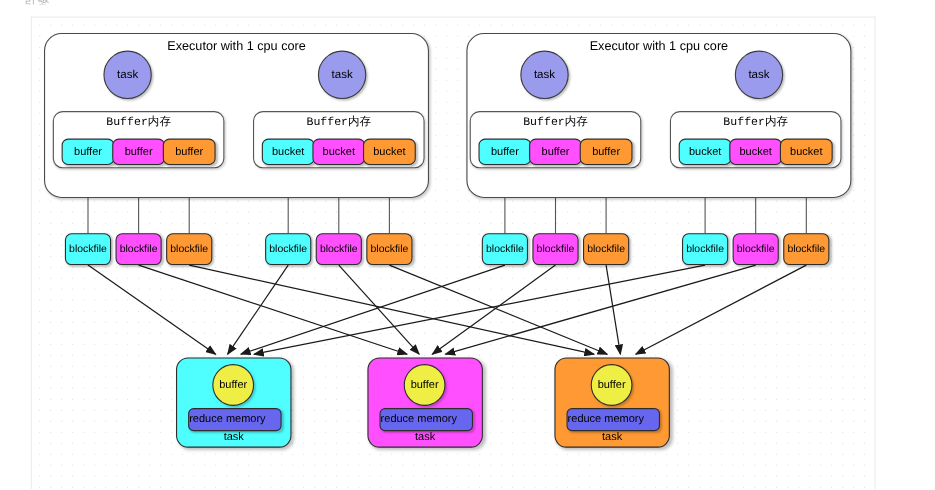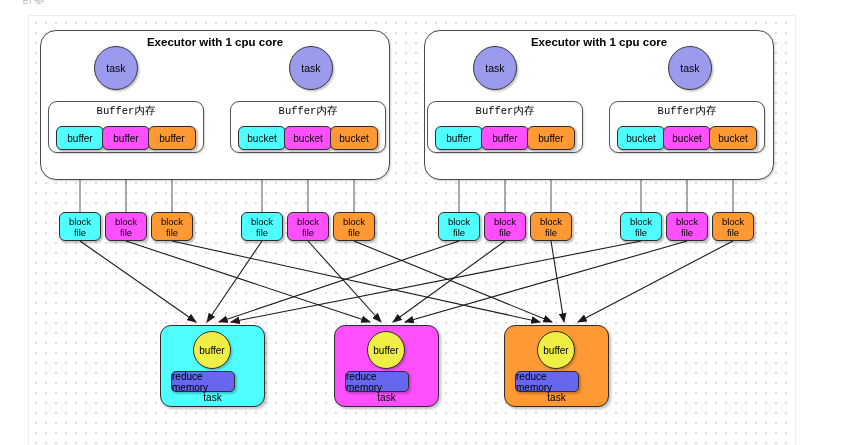--- a/index.html
+++ b/index.html
@@ -65,21 +65,20 @@
     box-shadow: 1px 1px 2px rgba(0,0,0,0.18);
   }
   .executor-label {
     position: absolute;
     top: 5px;
     left: 0;
     width: 100%;
     text-align: center;
     font-size: 11.5px;
     color: #000;
-    font-weight: bold;
   }
   .bufmem {
     position: absolute;
     border: 1.1px solid #555;
     border-radius: 9px;
     background: #ffffff;
     box-sizing: border-box;
     box-shadow: 1px 1px 2px rgba(0,0,0,0.16);
   }
   .bufmem-label {
@@ -122,21 +121,21 @@
     box-shadow: 1.5px 1.5px 2px rgba(0,0,0,0.25);
   }
   .block-box {
     position: absolute;
     width: 42px;
     height: 29px;
     border-radius: 6px;
     border: 1.3px solid #2d2d2d;
     box-sizing: border-box;
     display: flex;
-    flex-direction: column;
+    flex-direction: row;
     align-items: center;
     justify-content: center;
     font-size: 9.5px;
     line-height: 11px;
     color: #000;
     box-shadow: 1.5px 1.5px 2px rgba(0,0,0,0.25);
   }
   .reduce-task {
     position: absolute;
     width: 105px;
@@ -160,21 +159,21 @@
     align-items: center;
     justify-content: center;
     font-size: 10px;
     color: #000;
     box-shadow: 1.5px 1.5px 2px rgba(0,0,0,0.22);
   }
   .reduce-mem {
     position: absolute;
     left: 10px;
     top: 45px;
-    width: 64px;
+    width: 85px;
     height: 21px;
     border-radius: 5px;
     background: #6666ee;
     border: 1.3px solid #2d2d2d;
     box-sizing: border-box;
     display: flex;
     align-items: center;
     font-size: 10px;
     color: #000;
     box-shadow: 1.5px 1.5px 2px rgba(0,0,0,0.22);

